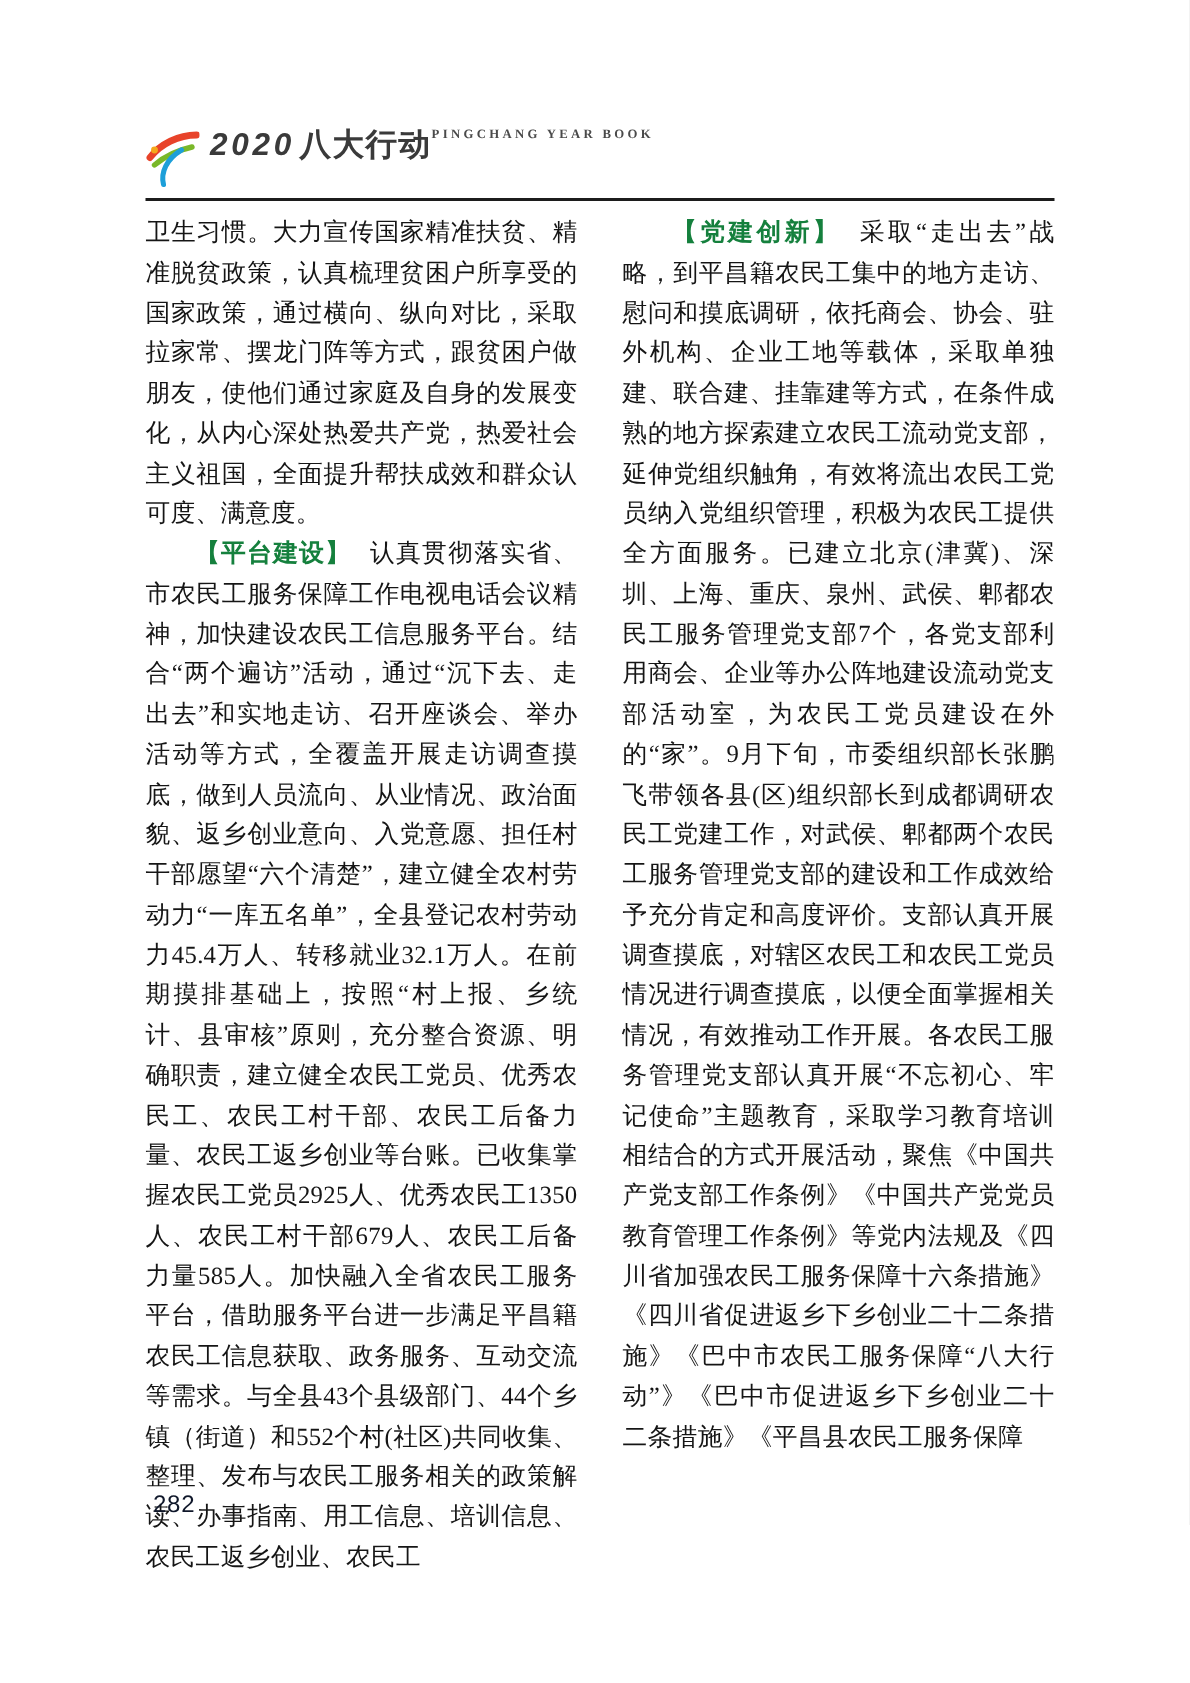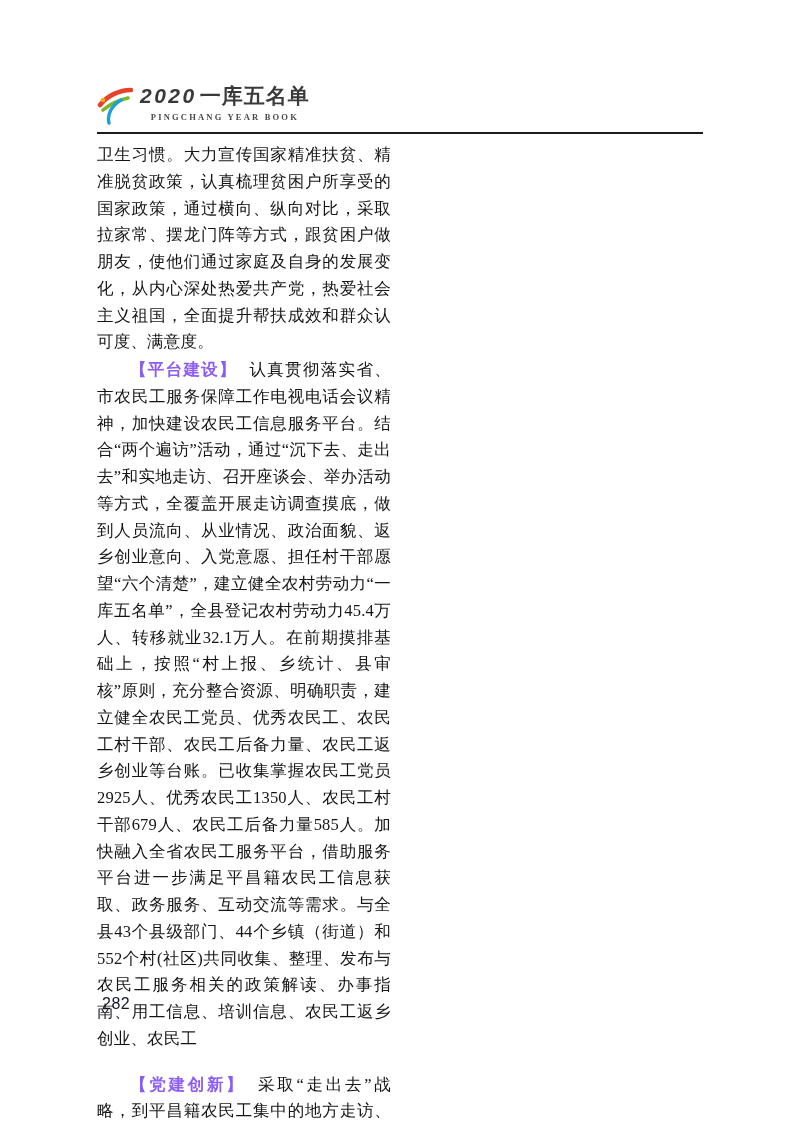--- a/index.html
+++ b/index.html
@@ -11,21 +11,21 @@
     font-family:"Liberation Serif","DejaVu Serif",serif;
     color:#151515;
     overflow:hidden;
   }
   
   .header {
     position:absolute; left:97px; top:82px;
     display:flex; align-items:flex-start; gap:7px;
   }
   .logo-swoosh { width:36px; height:42px; margin-top:1px; }
-  .logo-textblock { display:flex; flex-direction:column;text-align:center; }
+  .logo-textblock { display:flex; flex-direction:row; }
   .logo-line1 { display:flex; align-items:baseline; gap:3px; }
   .logo-year {
     font-family:"Liberation Sans","DejaVu Sans",sans-serif;
     font-weight:700; font-style:italic;
     font-size:21px; letter-spacing:2.5px; color:#3a3a3a;
   }
   .logo-name {
     font-weight:700; font-size:21px; color:#3a3a3a; letter-spacing:1px;
   }
   .logo-sub {
@@ -34,36 +34,36 @@
     font-weight:bold;
   }
   .header-rule {
     position:absolute; left:97px; top:132px;
     width:606px; height:2px; background:#1c1c1c;
   }
   
   .content {
     position:absolute; left:97px; top:142px;
     width:606px; height:845px;
-    display:flex; gap:18px;flex-direction:column;
+    display:flex; gap:30px;
   }
   .col { width:294px; }
   .para {
     margin:0;
     font-size:16.5px;
     line-height:26.75px;
     text-align:justify;
     letter-spacing:0.2px;
   }
   .para.indent { text-indent:2em; }
   .entry-head {
-    font-family:Liberation Sans, sans-serif;
+    font-family:Liberation Serif, serif;
     font-weight:700;
     margin-right:0.75em;
-    color:#8b5cf6;
+    color:#15803d;
     margin-top:12px;
   }
   
   .page-number {
     position:absolute; left:102px; top:995px;
     font-family:"Liberation Sans","DejaVu Sans",sans-serif;
     font-size:16px; color:#0f172a; letter-spacing:0.5px;
   }
 </style>
 </head>
@@ -74,21 +74,21 @@
   <div class="header">
     <svg class="logo-swoosh" viewBox="0 0 36 42" xmlns="http://www.w3.org/2000/svg">
       <path d="M3 22 C 10 13, 22 7, 34 7" fill="none" stroke="#e8432a" stroke-width="4.6" stroke-linecap="round"></path>
       <path d="M6 27 C 13 21, 22 17, 31 15" fill="none" stroke="#7ab829" stroke-width="3.6" stroke-linecap="round"></path>
       <path d="M12 40 C 10 32, 14 23, 24 17" fill="none" stroke="#1d9fd9" stroke-width="3.4" stroke-linecap="round"></path>
       <circle cx="6" cy="17" r="2.3" fill="#f5a81c"></circle>
     </svg>
     <div class="logo-textblock">
       <div class="logo-line1">
         <span class="logo-year">2020</span>
-        <span class="logo-name">一库五名单</span>
+        <span class="logo-name">八大行动</span>
       </div>
       <div class="logo-sub">PINGCHANG YEAR BOOK</div>
     </div>
   </div>
 
   <div class="header-rule"></div>
 
   <div class="content">
 
     <div class="col">

